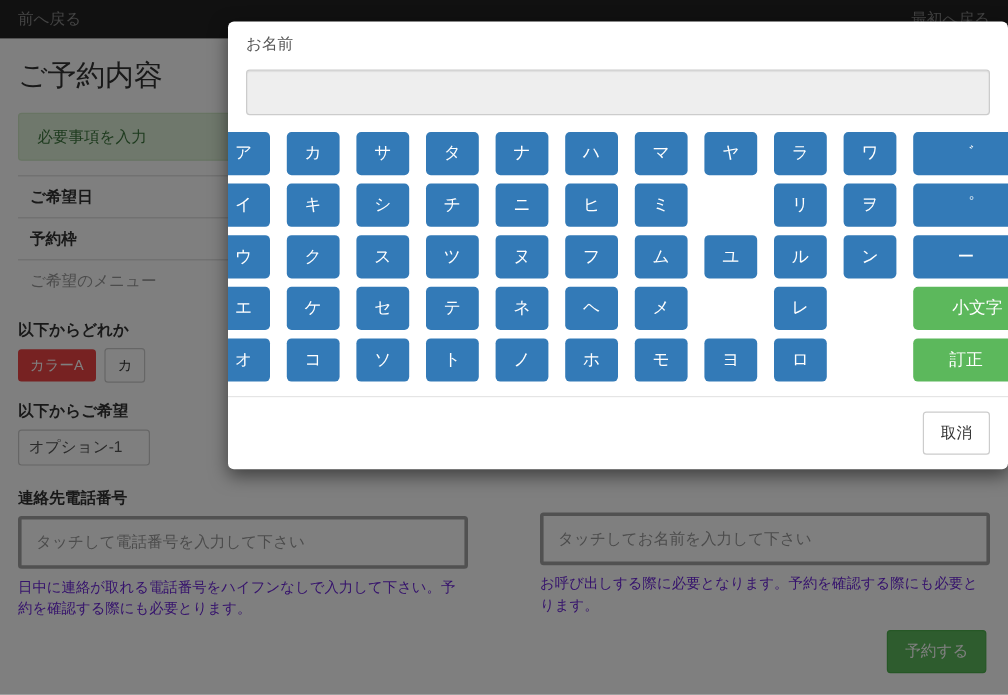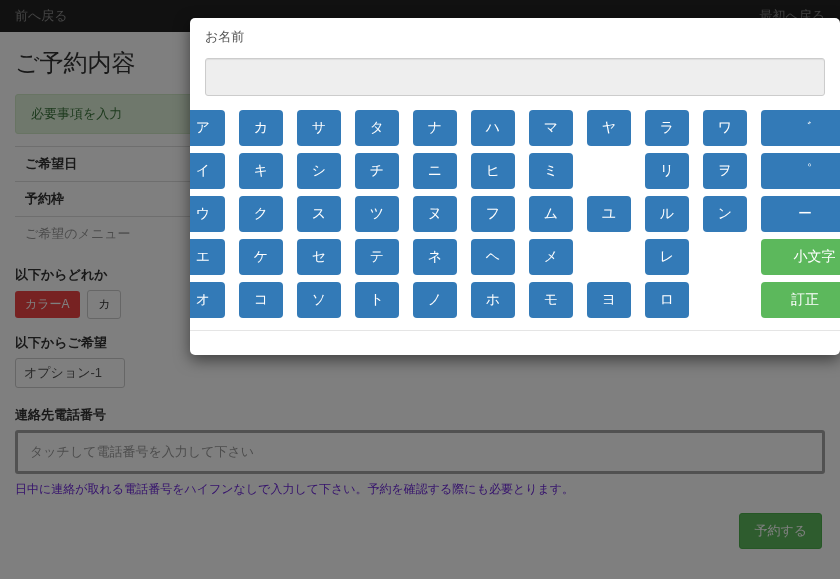--- a/index.html
+++ b/index.html
@@ -20,21 +20,21 @@
 .section-label{font-weight:bold;color:#333;margin-bottom:6px}
 .chip{display:inline-block;padding:5px 10px;border-radius:3px;font-size:12px;margin-right:4px}
 .chip.green{background:#ef4444;color:#fff}
 .chip.outline{background:#fff;border:1px solid #ccc;color:#333}
 .select{display:inline-block;border:1px solid #ccc;border-radius:3px;padding:5px 8px;font-size:13px;min-width:110px;color:#555}
 .cols{display:flex;gap:60px;margin-top:18px}
 .col{flex:1}
 .col-label{font-weight:bold;font-size:13px;margin-bottom:6px}
 .tinput{border:3px solid #a3a3a3;border-radius:3px;padding:10px 12px;width:100%;color:#999;font-size:13px;background:#fff}
 .help{color:#6d28d9;font-size:12px;margin-top:6px;line-height:1.5}
-.footer{position:absolute;right:18px;bottom:30px}
+.footer{position:absolute;right:18px;bottom:18px}
 .btn{display:inline-block;border-radius:3px;border:1px solid transparent;padding:8px 14px;font-size:13px;cursor:pointer}
 .btn.green{background:#5cb85c;color:#fff;border-color:#4cae4c}
 .backdrop{position:absolute;inset:0;background:rgba(0,0,0,.5);display:flex;align-items:flex-start;justify-content:flex-end}
 .modal{background:#fff;border-radius:5px;width:650px;margin-top:18px;box-shadow:0 5px 15px rgba(0,0,0,.5);overflow:hidden}
 .modal-header{padding:10px 15px 2px;font-size:13px;color:#555}
 .modal-body{padding:10px 15px 12px;border-bottom:1px solid #e5e5e5}
 .kb-input{width:100%;height:38px;border:1px solid #ccc;border-radius:3px;background:#eee;margin-bottom:14px;box-shadow:inset 0 1px 1px rgba(0,0,0,.07)}
 .kb{display:grid;grid-template-columns:repeat(10,44px) 88px;gap:7px 14px;justify-content:center}
 .key{height:36px;border:none;border-radius:4px;font-size:14px;display:flex;align-items:center;justify-content:center;cursor:pointer;color:#fff}
 .key.blue{background:#337ab7}
@@ -75,20 +75,25 @@
   <div class="section">
     <div class="section-label">以下からご希望</div>
     <span class="select">オプション-1</span>
   </div>
 
   <div class="cols">
     <div class="col">
       <div class="col-label">連絡先電話番号</div>
       <div class="tinput">タッチして電話番号を入力して下さい</div>
       <div class="help">日中に連絡が取れる電話番号をハイフンなしで入力して下さい。予約を確認する際にも必要とります。</div>
+    </div>
+    <div class="col">
+      <div class="col-label">&nbsp;</div>
+      <div class="tinput">タッチしてお名前を入力して下さい</div>
+      <div class="help">お呼び出しする際に必要となります。予約を確認する際にも必要とります。</div>
     </div>
   </div>
 </div>
 
 <div class="footer">
   <button class="btn green">予約する</button>
 </div>
 
 <div class="backdrop">
   <div class="modal">
@@ -147,15 +152,16 @@
           <button class="key blue">ノ</button>
           <button class="key blue">ホ</button>
           <button class="key blue">モ</button>
           <button class="key blue">ヨ</button>
           <button class="key blue">ロ</button>
           <button class="key empty"></button>
           <button class="key green" style="width: 88px;">訂正</button>
         </div>
     </div>
     <div class="modal-footer">
+      <button class="btn default">取消</button>
     </div>
   </div>
 </div>
 
 </body></html>

